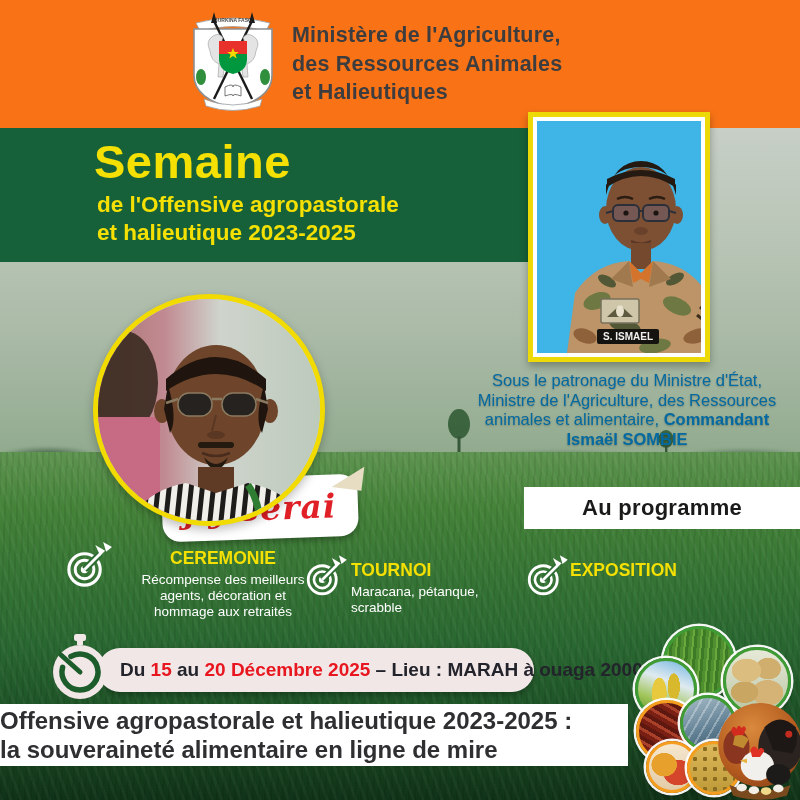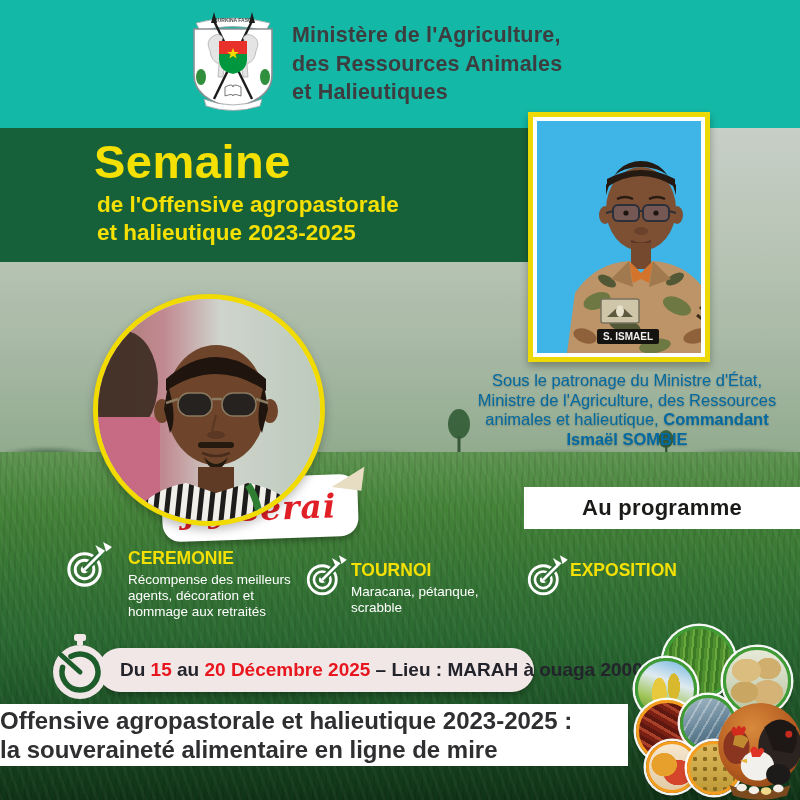--- a/index.html
+++ b/index.html
@@ -19,21 +19,21 @@
       radial-gradient(90px 12px at 93% 84%, rgba(34,70,40,.6), transparent 70%);}
   .tree{position:absolute;z-index:1;opacity:.85;}
   .field{position:absolute;left:0;top:452px;width:800px;height:348px;z-index:1;
     background:linear-gradient(#5e9450 0%,#458339 16%,#357434 36%,#296731 56%,#1d5226 75%,#153e1d 90%,#103317 100%);}
   .field:after{content:"";position:absolute;inset:0;
     background:
       repeating-linear-gradient(92deg, rgba(0,0,0,.07) 0 2px, transparent 2px 6px),
       repeating-linear-gradient(70deg, rgba(255,255,255,.035) 0 3px, transparent 3px 9px);}
 
   
-  .header{position:absolute;left:0;top:0;width:800px;height:128px;background:#14b8a6;z-index:2;}
+  .header{position:absolute;left:0;top:0;width:800px;height:128px;background:#f97316;z-index:2;}
   .coat{position:absolute;left:186px;top:7px;width:94px;height:106px;}
   .ministry{position:absolute;left:292px;top:21px;font-size:21.5px;line-height:28.5px;
     font-weight:700;color:#3d3d3f;letter-spacing:.2px;}
 
   
   .banner{position:absolute;left:0;top:128px;width:528px;height:134px;background:#17613a;z-index:3;}
   .banner-title{position:absolute;left:94px;top:6px;font-size:47px;font-weight:800;
     color:#f5e003;letter-spacing:.5px;}
   .banner-sub{position:absolute;left:97px;top:63px;font-size:22.5px;font-weight:700;
     color:#f5e003;line-height:27.5px;}
@@ -210,21 +210,21 @@
         <ellipse cx="83" cy="190" rx="4" ry="6" fill="#e8e2cc"></ellipse>
         <rect x="60" y="208" width="62" height="15" rx="2" fill="#15130f"></rect>
         <text x="91" y="219" font-size="10" font-weight="bold" fill="#efefef" text-anchor="middle">S. ISMAEL</text>
       </svg>
     </div>
   </div>
 
   <div class="caption">
     <div>Sous le patronage du Ministre d'État,</div>
     <div>Ministre de l'Agriculture, des Ressources</div>
-    <div><span>animales et halieutique, </span><span class="b">Commandant</span></div>
+    <div><span>animales et alimentaire, </span><span class="b">Commandant</span></div>
     <div class="b">Ismaël SOMBIE</div>
   </div>
 
   <div class="bubble">
     <div class="bubble-fold"></div>
     <div class="bubble-text">j'y serai</div>
   </div>
 
   <div class="portrait">
     <svg width="222" height="222" viewBox="0 0 222 222">
@@ -273,21 +273,21 @@
     <svg width="47" height="47" viewBox="0 0 48 48" style="overflow:visible">
       <circle cx="22" cy="26" r="16" stroke="#fff" stroke-width="3.2" fill="none"></circle>
       <circle cx="22" cy="26" r="9.5" stroke="#fff" stroke-width="3" fill="none"></circle>
       <circle cx="22" cy="26" r="3.8" fill="#fff"></circle>
       <line x1="22" y1="26" x2="38" y2="10" stroke="#2d6d34" stroke-width="7"></line>
       <line x1="22" y1="26" x2="38" y2="10" stroke="#fff" stroke-width="3"></line>
       <path d="M38 12 L33 1 L43 7 Z" fill="#fff"></path>
       <path d="M44 8 L41 -2 L50 3 Z" fill="#fff"></path>
     </svg>
   </div>
-  <div class="prog-item" style="left:128px;top:548px;">
+  <div class="prog-item" style="left:139px;top:548px;text-align:center;">
     <div class="prog-title">CEREMONIE</div>
     <div class="prog-desc" style="width:168px;">Récompense des meilleurs agents, décoration et hommage aux retraités</div>
   </div>
 
   <div class="prog-item" style="left:303px;top:557px;">
     <svg width="42" height="42" viewBox="0 0 48 48" style="overflow:visible">
       <circle cx="22" cy="26" r="16" stroke="#fff" stroke-width="3.2" fill="none"></circle>
       <circle cx="22" cy="26" r="9.5" stroke="#fff" stroke-width="3" fill="none"></circle>
       <circle cx="22" cy="26" r="3.8" fill="#fff"></circle>
       <line x1="22" y1="26" x2="38" y2="10" stroke="#2d6d34" stroke-width="7"></line>

